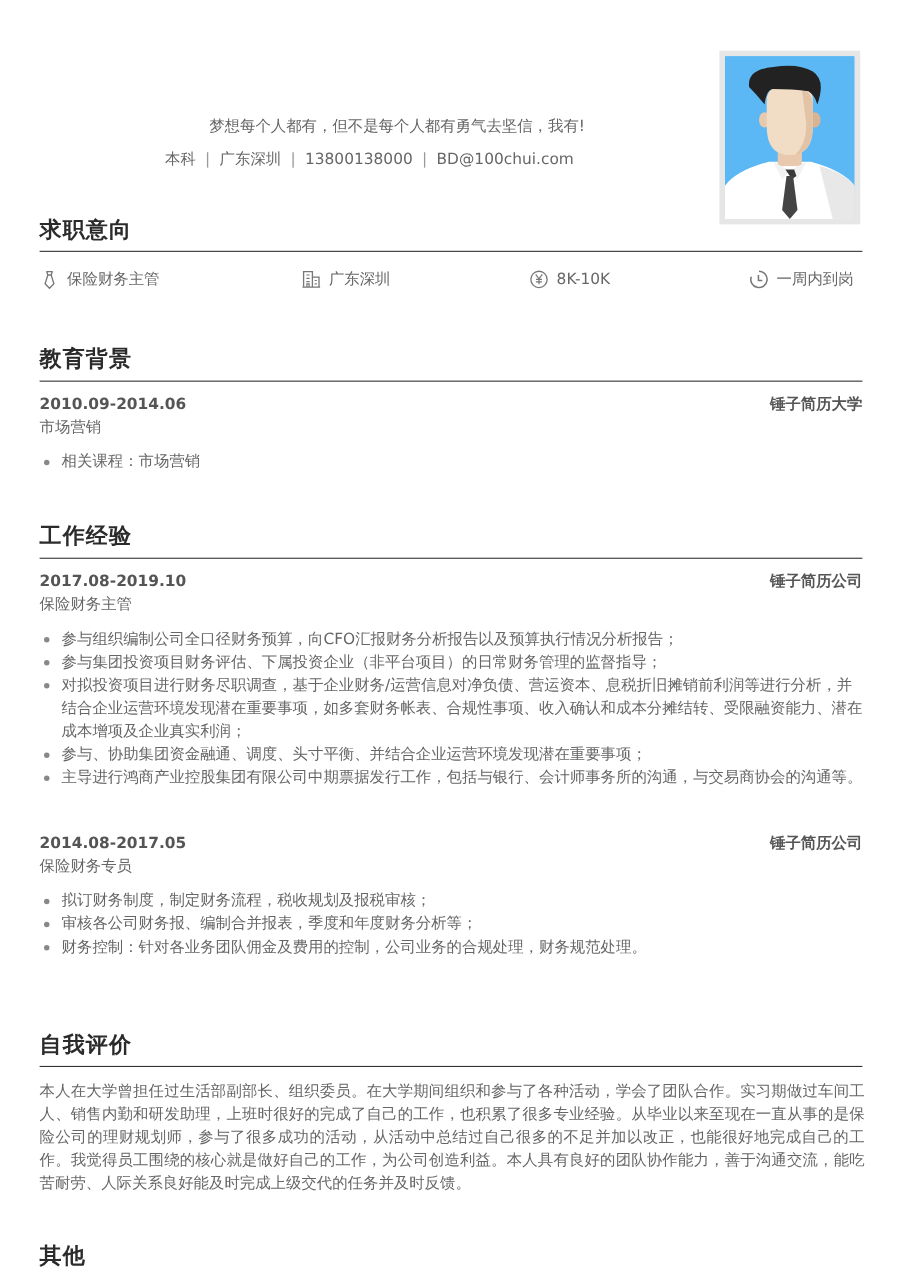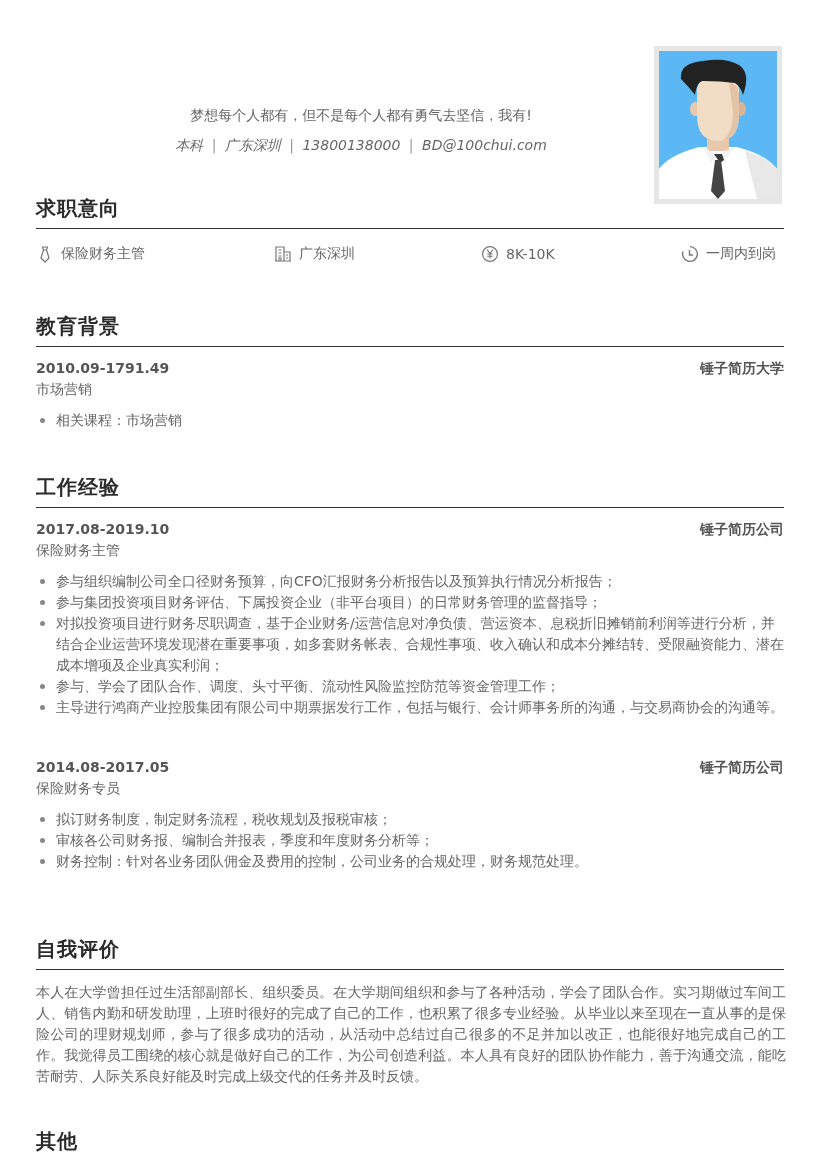--- a/index.html
+++ b/index.html
@@ -5,22 +5,22 @@
   html, body { margin:0; padding:0; background:#ffffff; }
   body { width:820px; height:1160px; overflow:hidden; position:relative;
          font-family:"DejaVu Sans","Liberation Sans",sans-serif; color:#555; }
   .page { position:absolute; left:0; top:0; width:820px; height:1160px; }
 
   .header { position:absolute; left:0; top:0; width:820px; height:210px; }
   .name { position:absolute; left:180px; width:362px; top:48px; text-align:center;
           font-size:32px; color:#2b2b2b; letter-spacing:1px; line-height:44px; }
   .motto { position:absolute; left:150px; width:422px; top:104px; text-align:center;
            font-size:14px; color:#666; line-height:22px; }
-  .contact { position:absolute; left:150px; width:422px; top:134px; text-align:center;
-             font-size:14px; color:#666; line-height:22px;font-style:italic; }
+  .contact { position:absolute; left:150px; width:422px; top:134px; 
+             font-size:14px; color:#666; line-height:22px; }
   .contact .sep { color:#999; margin:0 4px; }
   .photo { position:absolute; left:654px; top:46px; width:128px; height:158px;
            background:#e6e6e6; box-sizing:border-box; padding:5px; }
   .photo svg { display:block; width:118px; height:148px; }
 
   .section-title { position:absolute; left:36px; font-size:20px; font-weight:bold; color:#2b2b2b;
                    line-height:28px; letter-spacing:1px; }
   .rule { position:absolute; left:36px; width:748px; height:0; border-top:1.5px solid #333; }
 
   .intent-row { position:absolute; left:36px; top:243px; width:748px; height:22px; }
@@ -109,38 +109,38 @@
       <svg viewBox="0 0 18 18">
         <path d="M9 1.6 A7.4 7.4 0 1 1 2 6.5" fill="none" stroke="#777" stroke-width="1.4"></path>
         <path d="M8.5 5 L8.5 10 L12 10" fill="none" stroke="#777" stroke-width="1.4"></path>
       </svg>
       <span>一周内到岗</span>
     </div>
   </div>
 
   <div class="section-title" style="top:312px;text-align:center;">教育背景</div>
   <div class="rule" style="top:346px;"></div>
-  <div class="entry-date" style="top:358px;">2010.09-1791.49</div>
+  <div class="entry-date" style="top:358px;">2010.09-2014.06</div>
   <div class="entry-org" style="top:358px;">锤子简历大学</div>
   <div class="entry-role" style="top:379px;">市场营销</div>
   <ul class="bullets" style="top:410px;">
     <li>相关课程：市场营销</li>
   </ul>
 
   <div class="section-title" style="top:473px;">工作经验</div>
   <div class="rule" style="top:507px;"></div>
 
   <div class="entry-date" style="top:519px;">2017.08-2019.10</div>
   <div class="entry-org" style="top:519px;">锤子简历公司</div>
   <div class="entry-role" style="top:540px;">保险财务主管</div>
   <ul class="bullets" style="top:571px;">
     <li>参与组织编制公司全口径财务预算，向CFO汇报财务分析报告以及预算执行情况分析报告；</li>
     <li>参与集团投资项目财务评估、下属投资企业（非平台项目）的日常财务管理的监督指导；</li>
     <li>对拟投资项目进行财务尽职调查，基于企业财务/运营信息对净负债、营运资本、息税折旧摊销前利润等进行分析，并结合企业运营环境发现潜在重要事项，如多套财务帐表、合规性事项、收入确认和成本分摊结转、受限融资能力、潜在成本增项及企业真实利润；</li>
-    <li>参与、学会了团队合作、调度、头寸平衡、流动性风险监控防范等资金管理工作；</li>
+    <li>参与、协助集团资金融通、调度、头寸平衡、并结合企业运营环境发现潜在重要事项；</li>
     <li>主导进行鸿商产业控股集团有限公司中期票据发行工作，包括与银行、会计师事务所的沟通，与交易商协会的沟通等。</li>
   </ul>
 
   <div class="entry-date" style="top:757px;">2014.08-2017.05</div>
   <div class="entry-org" style="top:757px;">锤子简历公司</div>
   <div class="entry-role" style="top:778px;">保险财务专员</div>
   <ul class="bullets" style="top:809px;">
     <li>拟订财务制度，制定财务流程，税收规划及报税审核；</li>
     <li>审核各公司财务报、编制合并报表，季度和年度财务分析等；</li>
     <li>财务控制：针对各业务团队佣金及费用的控制，公司业务的合规处理，财务规范处理。</li>

